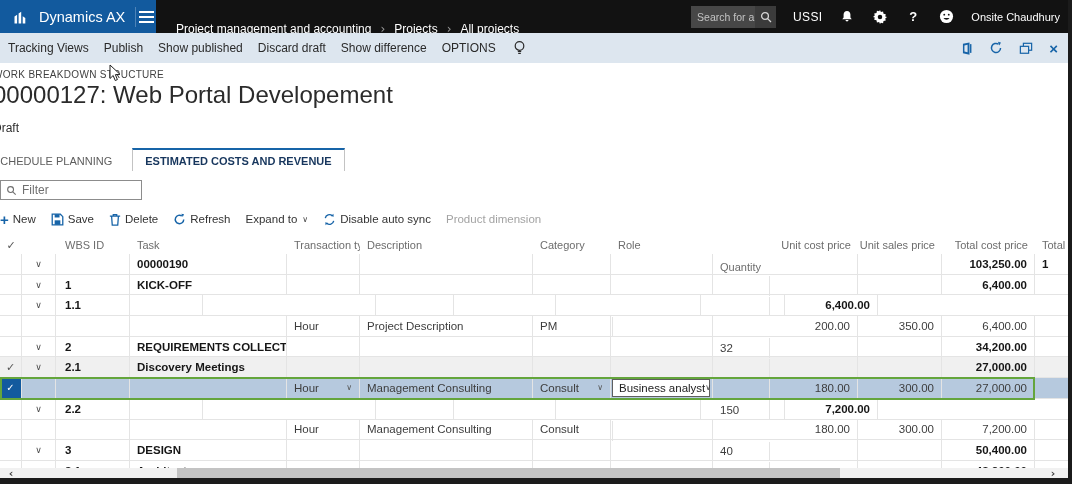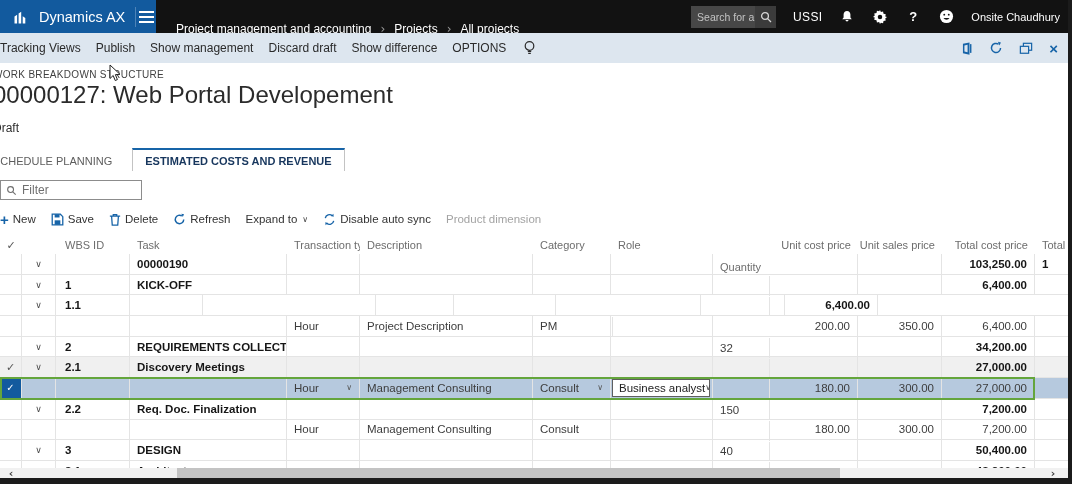--- a/index.html
+++ b/index.html
@@ -22,21 +22,21 @@
   .top-right { position:absolute; right:12px; top:0; height:33px; display:flex; align-items:center; gap:17px; }
   .searchbox { width:85px; height:22px; background:#474747; display:flex; align-items:center; }
   .searchbox .ph { flex:1; font-size:10.5px; color:#c3c3c3; padding-left:6px; white-space:nowrap; overflow:hidden; }
   .searchbox .mag { width:21px; height:22px; background:#3b3b3b; display:flex; align-items:center; justify-content:center; }
   .company { font-size:12px; color:#fff; letter-spacing:.3px; }
   .tb-icon { width:16px; height:16px; display:flex; align-items:center; justify-content:center; color:#fff; }
   .help-q { font-size:13px; font-weight:bold; color:#fff; }
   .username { font-size:11px; color:#fff; white-space:nowrap; }
 
   
-  .action-pane { position:relative; height:30px; background:#dde6ef; display:flex; align-items:center; padding-left:0; gap:15px; }
+  .action-pane { position:relative; height:30px; background:#dde6ef; display:flex; align-items:center; padding-left:8px; gap:15px; }
   .ap-item { font-size:12px; color:#2a2a2a; cursor:pointer; white-space:nowrap; }
   .ap-bulb { margin-left:2px; }
   .ap-right { position:absolute; right:14px; top:0; height:30px; display:flex; align-items:center; gap:16px; color:#1764a8; }
   .ap-right .x { font-size:15px; font-weight:bold; color:#1764a8; line-height:1; }
 
   
   .page-head { margin-left:-7px; }
   .caption { margin-top:6px; font-size:10px; color:#3f3f3f; letter-spacing:.3px; }
   .title { font-size:24px; font-weight:300; color:#2b2b2b; line-height:29px; }
   .status { margin-top:12px; font-size:12px; color:#2e2e2e; }
@@ -162,21 +162,21 @@
             <path d="M4.8 9.5a3.6 3.6 0 0 0 6.4 0z" fill="#121212"></path>
           </svg>
       </span>
       <span class="username">Onsite Chaudhury</span>
     </div>
   </div>
 
   <div class="action-pane">
     <span class="ap-item">Tracking Views</span>
     <span class="ap-item">Publish</span>
-    <span class="ap-item">Show management</span>
+    <span class="ap-item">Show published</span>
     <span class="ap-item">Discard draft</span>
     <span class="ap-item">Show difference</span>
     <span class="ap-item">OPTIONS</span>
     <span class="ap-bulb">
       <svg width="13" height="16" viewBox="0 0 13 16">
           <circle cx="6.5" cy="6" r="4.3" fill="none" stroke="#2a2a2a" stroke-width="1.2"></circle>
           <path d="M4.8 11.4h3.4M5.2 13.3h2.6" stroke="#2a2a2a" stroke-width="1.2" fill="none"></path>
         </svg>
     </span>
     <div class="ap-right">
@@ -570,23 +570,20 @@
           </span>
         </div>
         <div class="g-row row-bold">
           <span class="g-cell c-sel ctr"></span>
           <span class="g-cell c-chev ctr">
             <span class="chev-glyph">∨</span>
           </span>
           <span class="g-cell c-wbs">
             <span>2.2</span>
           </span>
-          <span class="g-cell c-task">
-            <span>Req. Doc. Finalization</span>
-          </span>
           <span class="g-cell c-ttype">
             <span></span>
           </span>
           <span class="g-cell c-desc">
             <span></span>
           </span>
           <span class="g-cell c-cat">
             <span></span>
           </span>
           <span class="g-cell c-role">

